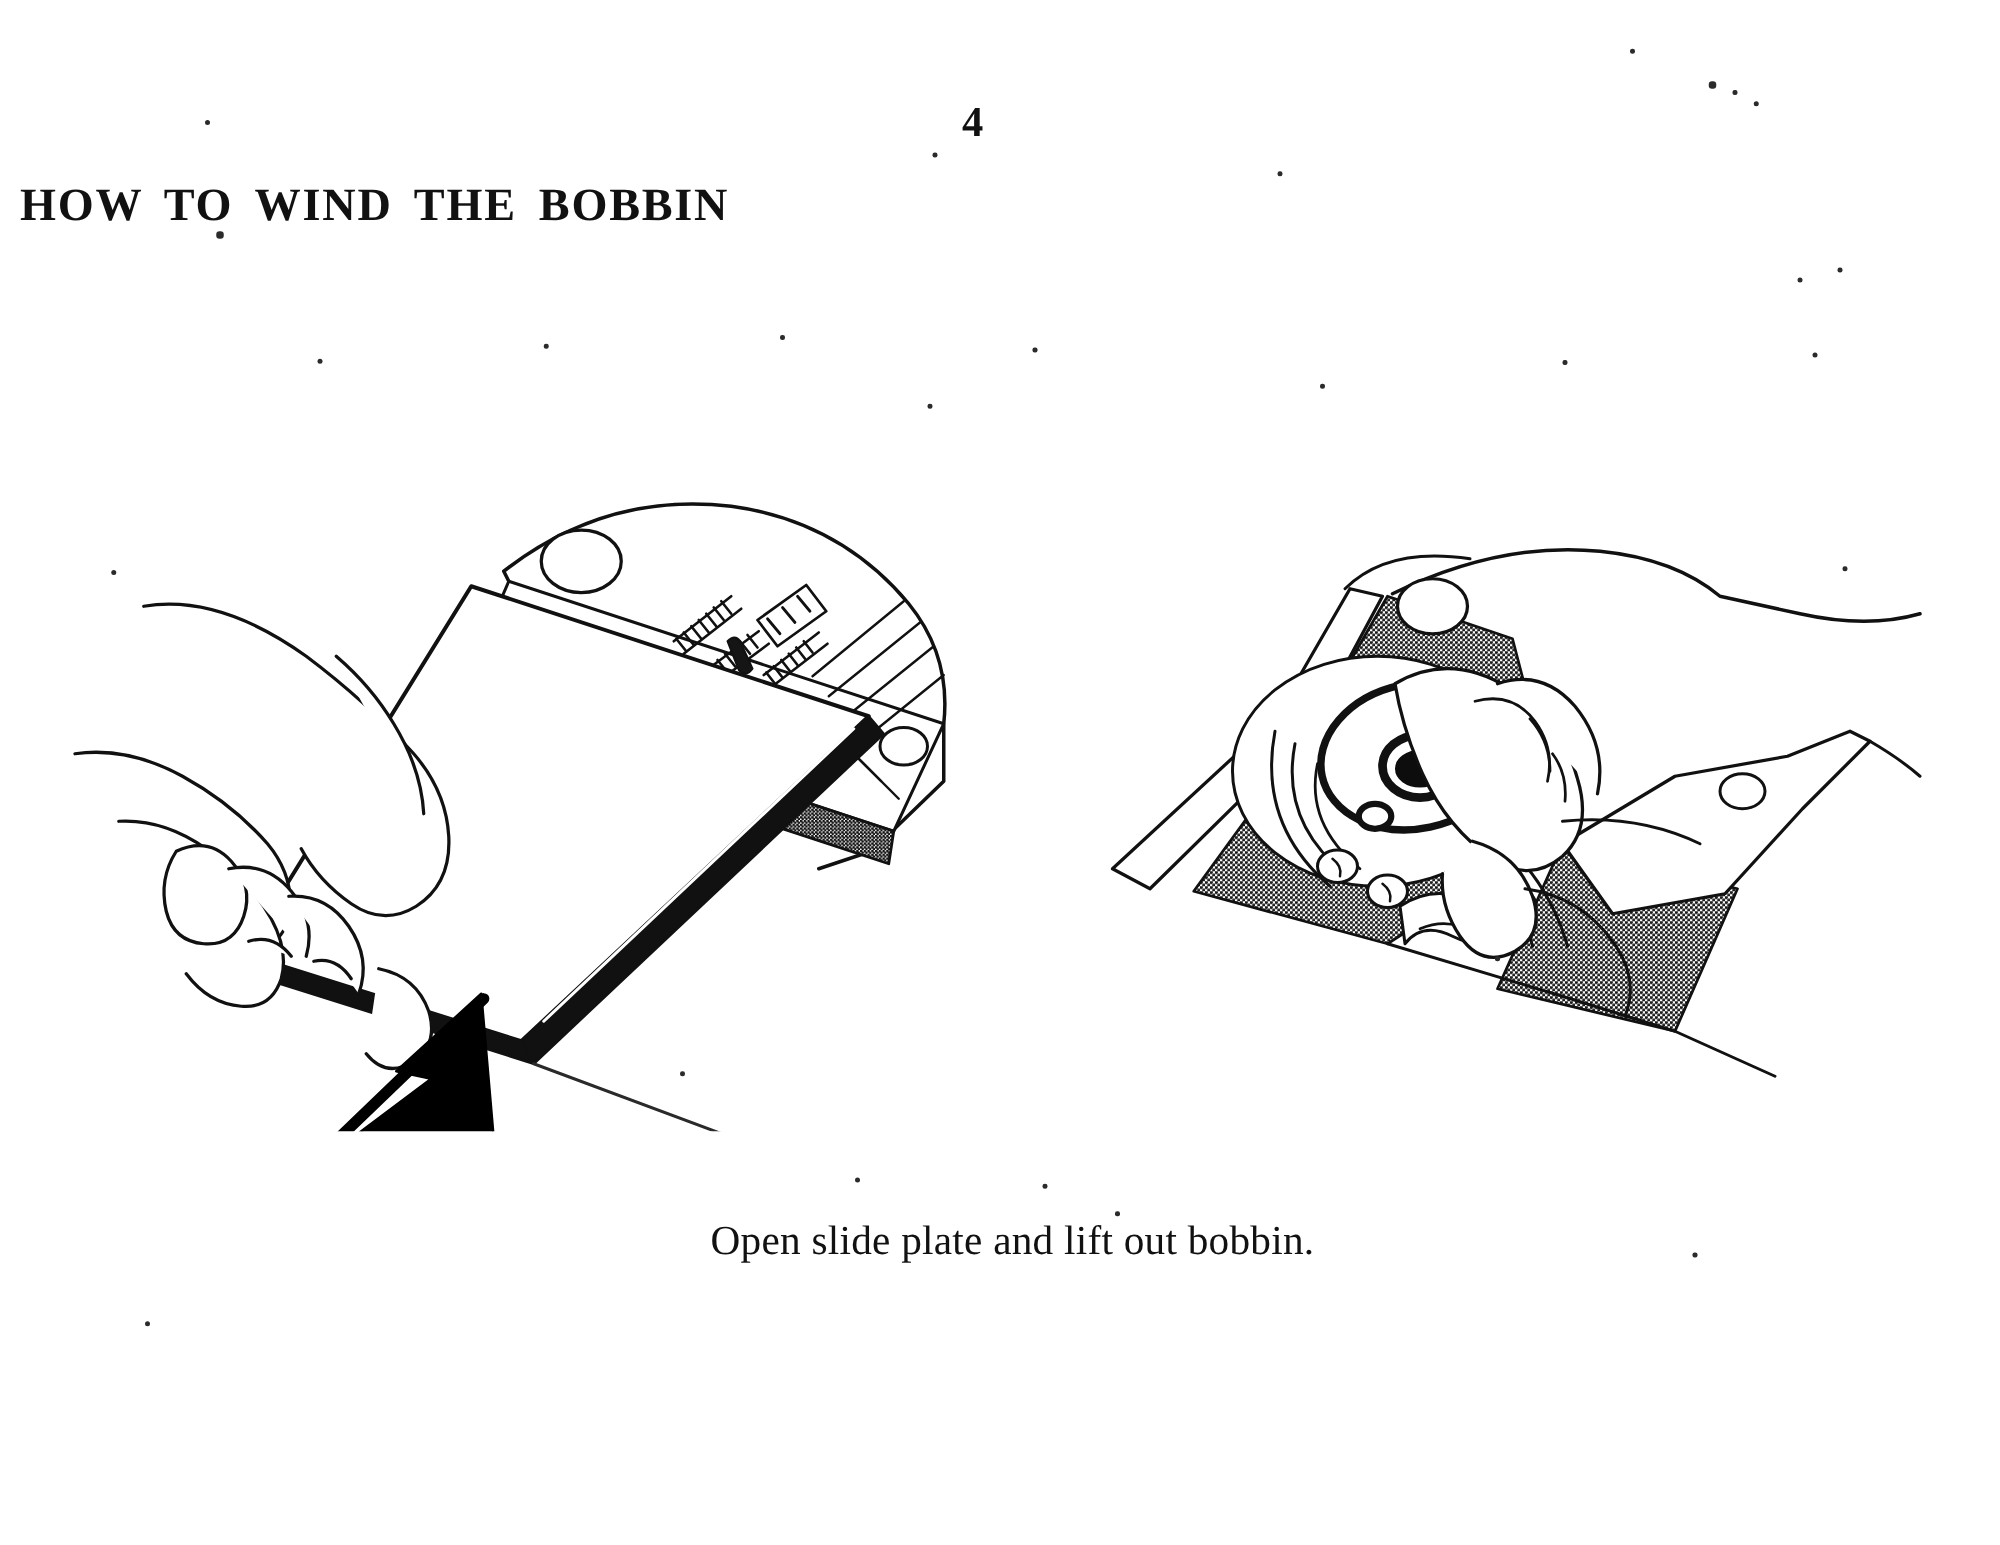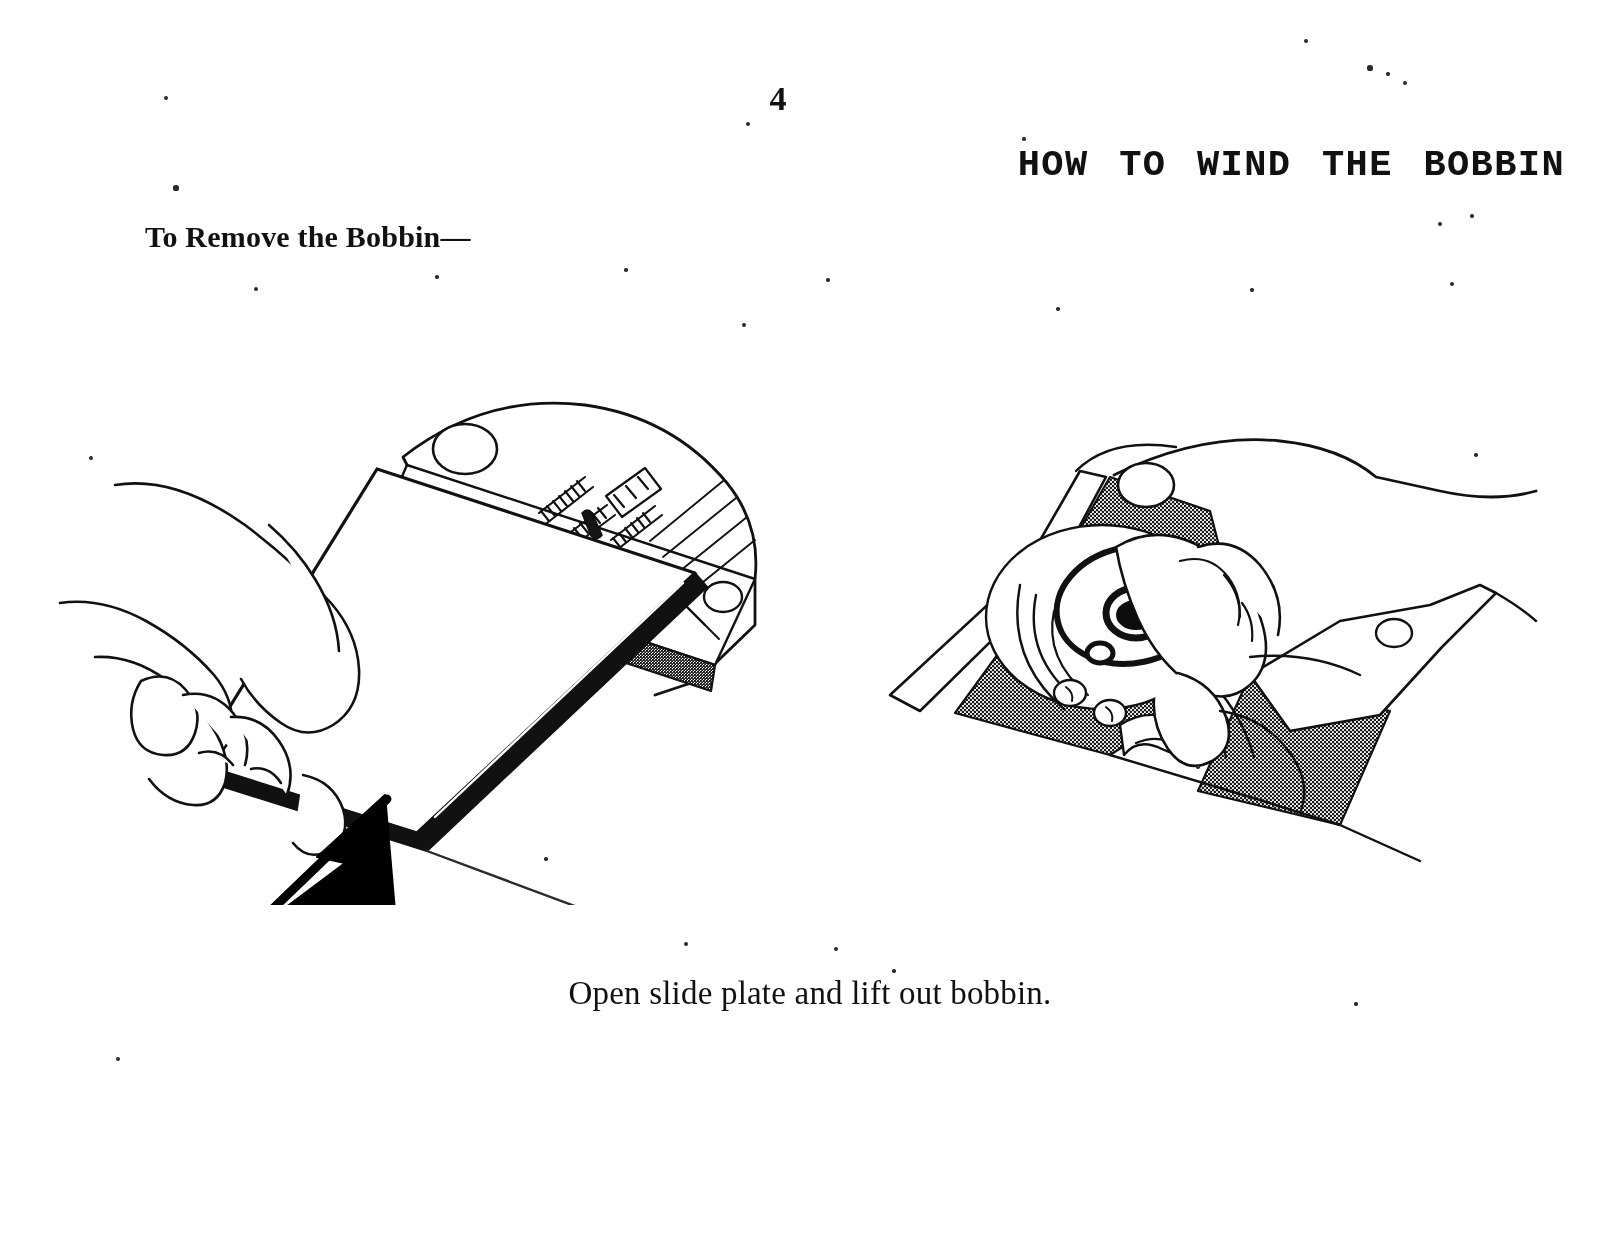--- a/index.html
+++ b/index.html
@@ -25,30 +25,29 @@
     top: 82px;
     width: 1556px;
     text-align: center;
     font-size: 34px;
     font-weight: bold;
     letter-spacing: 0px;
     line-height: 1;
   }
   .doc-title {
     position: absolute;
-    left: 3px;
+    left: 16px;
     top: 146px;
     width: 1562px;
-    text-align: right;
+    text-align: left;
     font-size: 37px;
     font-weight: bold;
     letter-spacing: 1.4px;
     word-spacing: 7px;
     line-height: 1.05;
-    font-family: Liberation Mono, monospace;
   }
   .section-heading {
     position: absolute;
     left: 145px;
     top: 221px;
     font-size: 30px;
     font-weight: bold;
     letter-spacing: 0.2px;
     line-height: 1.05;
     white-space: nowrap;
@@ -83,21 +82,20 @@
 </style>
 </head>
 <body>
 
 <div class="page">
 
   <div class="page-number">4</div>
 
   <div class="doc-title">HOW TO WIND THE BOBBIN</div>
 
-  <div class="section-heading">To Remove the Bobbin—</div>
 
   <div class="illus" id="illus-left">
     <svg viewBox="0 0 740 540" xmlns="http://www.w3.org/2000/svg">
       <defs>
         <pattern id="halftoneL" width="4" height="4" patternUnits="userSpaceOnUse">
           <rect width="4" height="4" fill="#ffffff"></rect>
           <circle cx="1" cy="1" r="1.25" fill="#1a1a1a"></circle>
           <circle cx="3" cy="3" r="1.25" fill="#1a1a1a"></circle>
         </pattern>
         <pattern id="halftoneLdark" width="3" height="3" patternUnits="userSpaceOnUse">

